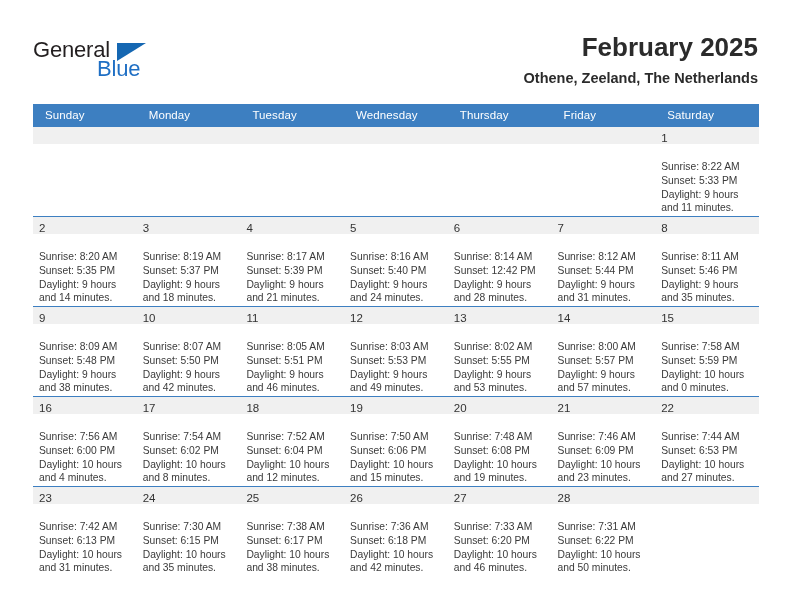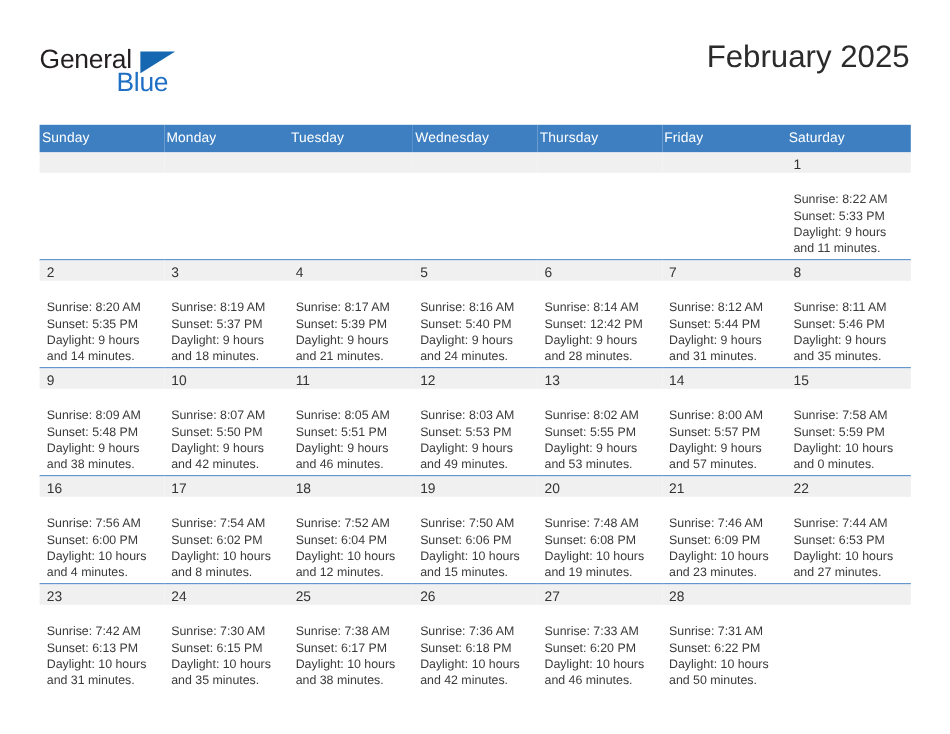--- a/index.html
+++ b/index.html
@@ -62,20 +62,21 @@
     height: 0;
     border-left: 29px solid #1567b2;
     border-bottom: 18px solid transparent;
   }
 
   .title-block {
     position: absolute;
     right: 34px;
     top: 32px;
     text-align: right;
+    font-weight: bold;
   }
   .cal-title {
     font-size: 26px;
     color: #2b2b2b;
     line-height: 30px;
     white-space: nowrap;
   }
   .cal-subtitle {
     font-size: 14.5px;
     color: #2b2b2b;
@@ -92,21 +93,21 @@
     width: 726px;
     border-collapse: collapse;
     table-layout: fixed;
   }
   .calendar th {
     background: #3d7fc1;
     color: #ffffff;
     font-size: 11.5px;
     font-weight: normal;
     text-align: left;
-    padding: 5px 0 6px 2px;
+    padding: 5px 0 6px 12px;
     height: 11px;
     letter-spacing: 0.1px;
   }
   .calendar td {
     vertical-align: top;
     padding: 0;
     border-top: 1px solid #3d7fc1;
     height: 74px;
     width: 103.7px;
   }
@@ -153,20 +154,21 @@
   <div class="header">
 
     <div class="logo">
       <span class="logo-general">General</span>
       <span class="logo-triangle"></span>
       <span class="logo-blue">Blue</span>
     </div>
 
     <div class="title-block">
       <div class="cal-title">February 2025</div>
+      <div class="cal-subtitle">Othene, Zeeland, The Netherlands</div>
     </div>
 
   </div>
 
   <table class="calendar">
     <thead>
       <tr>
         <th>Sunday</th>
         <th>Monday</th>
         <th>Tuesday</th>

